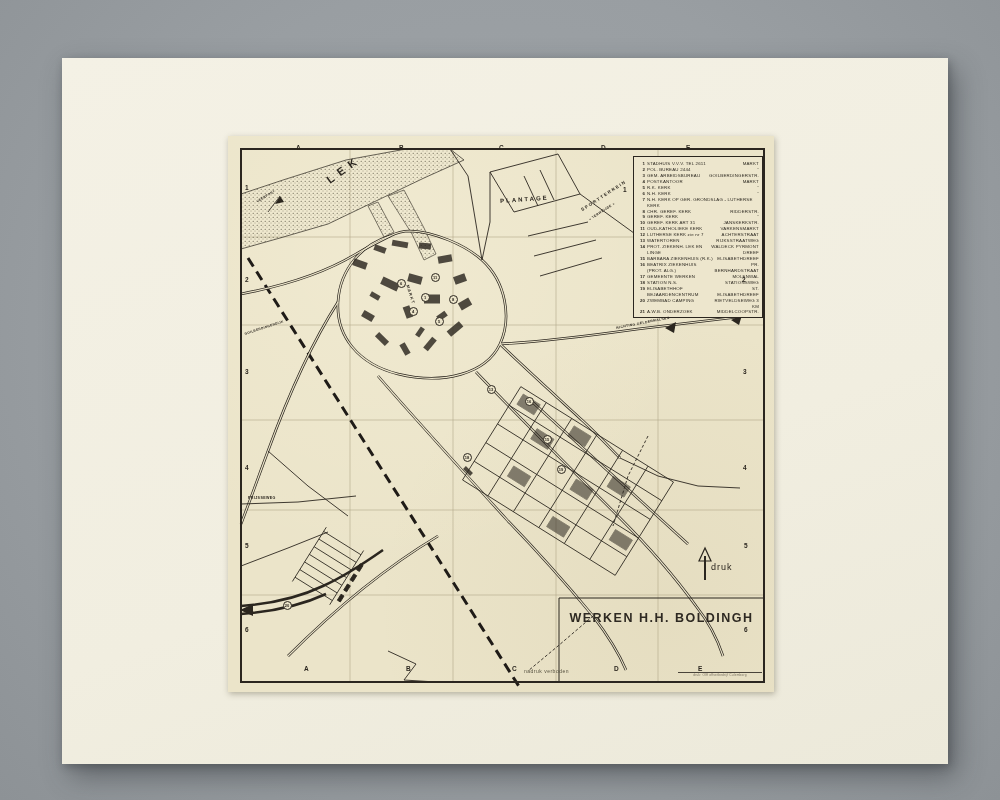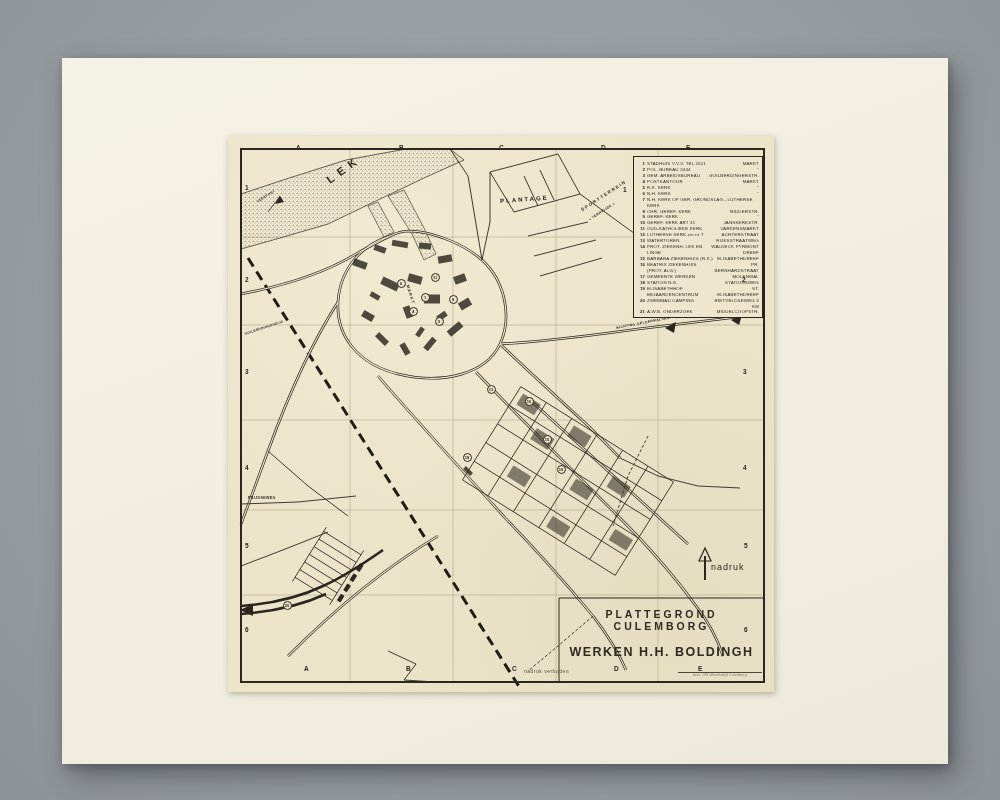--- a/index.html
+++ b/index.html
@@ -351,23 +351,22 @@
           <div class="marker" style="left: 202.5px; top: 136.5px;">11</div>
           <div class="marker" style="left: 258.5px; top: 248.5px;">13</div>
           <div class="marker" style="left: 314.5px; top: 298.5px;">15</div>
           <div class="marker" style="left: 296.5px; top: 260.5px;">16</div>
           <div class="marker" style="left: 234.5px; top: 316.5px;">18</div>
           <div class="marker" style="left: 328.5px; top: 328.5px;">19</div>
           <div class="marker" style="left: 54.5px; top: 464.5px;">20</div>
         </div>
 
       <div class="title-block">
-        <div class="title-line1">PLATTEGROND  CULEMBORG</div>
         <div class="title-line2">WERKEN  H.H.  BOLDINGH</div>
       </div>
 
-      <div class="north-label">nadruk</div>
+      <div class="north-label">druk</div>
       <div class="copyright">nadruk verboden</div>
       <div class="imprint">druk: Olff offsetbedrijf Culemborg</div>
 
     </div>
   </div>
 </div>
 
 </body></html>

